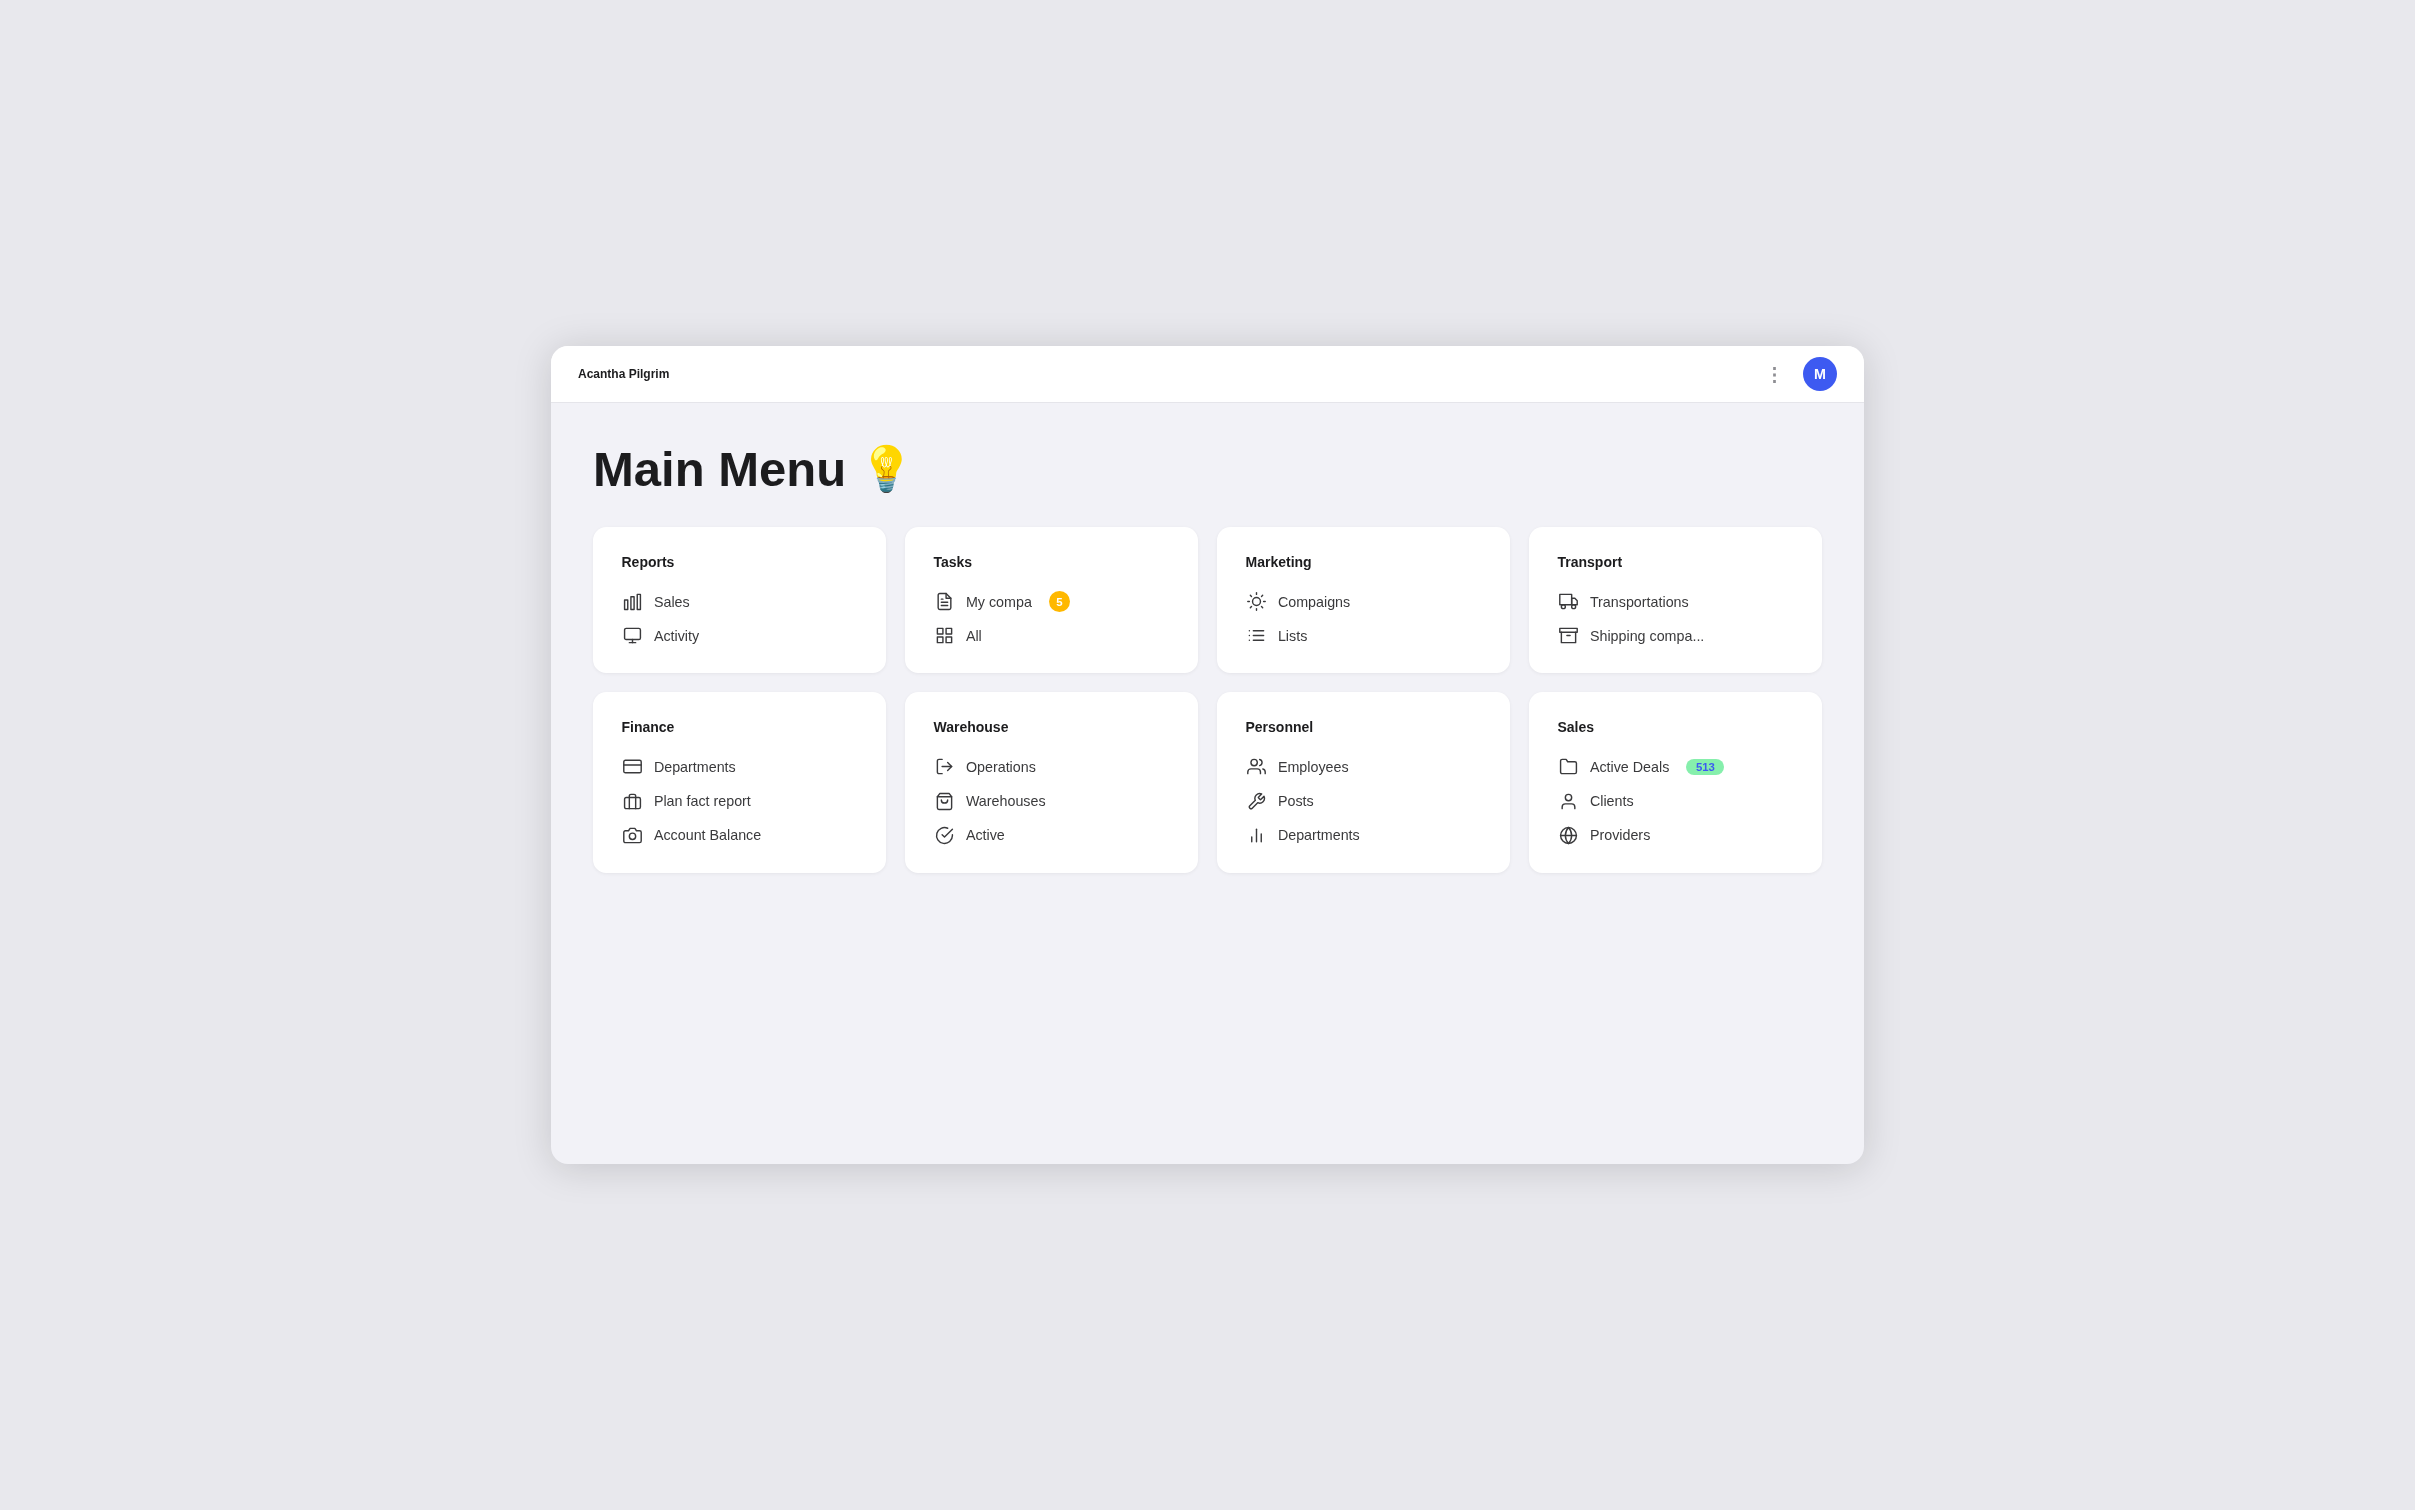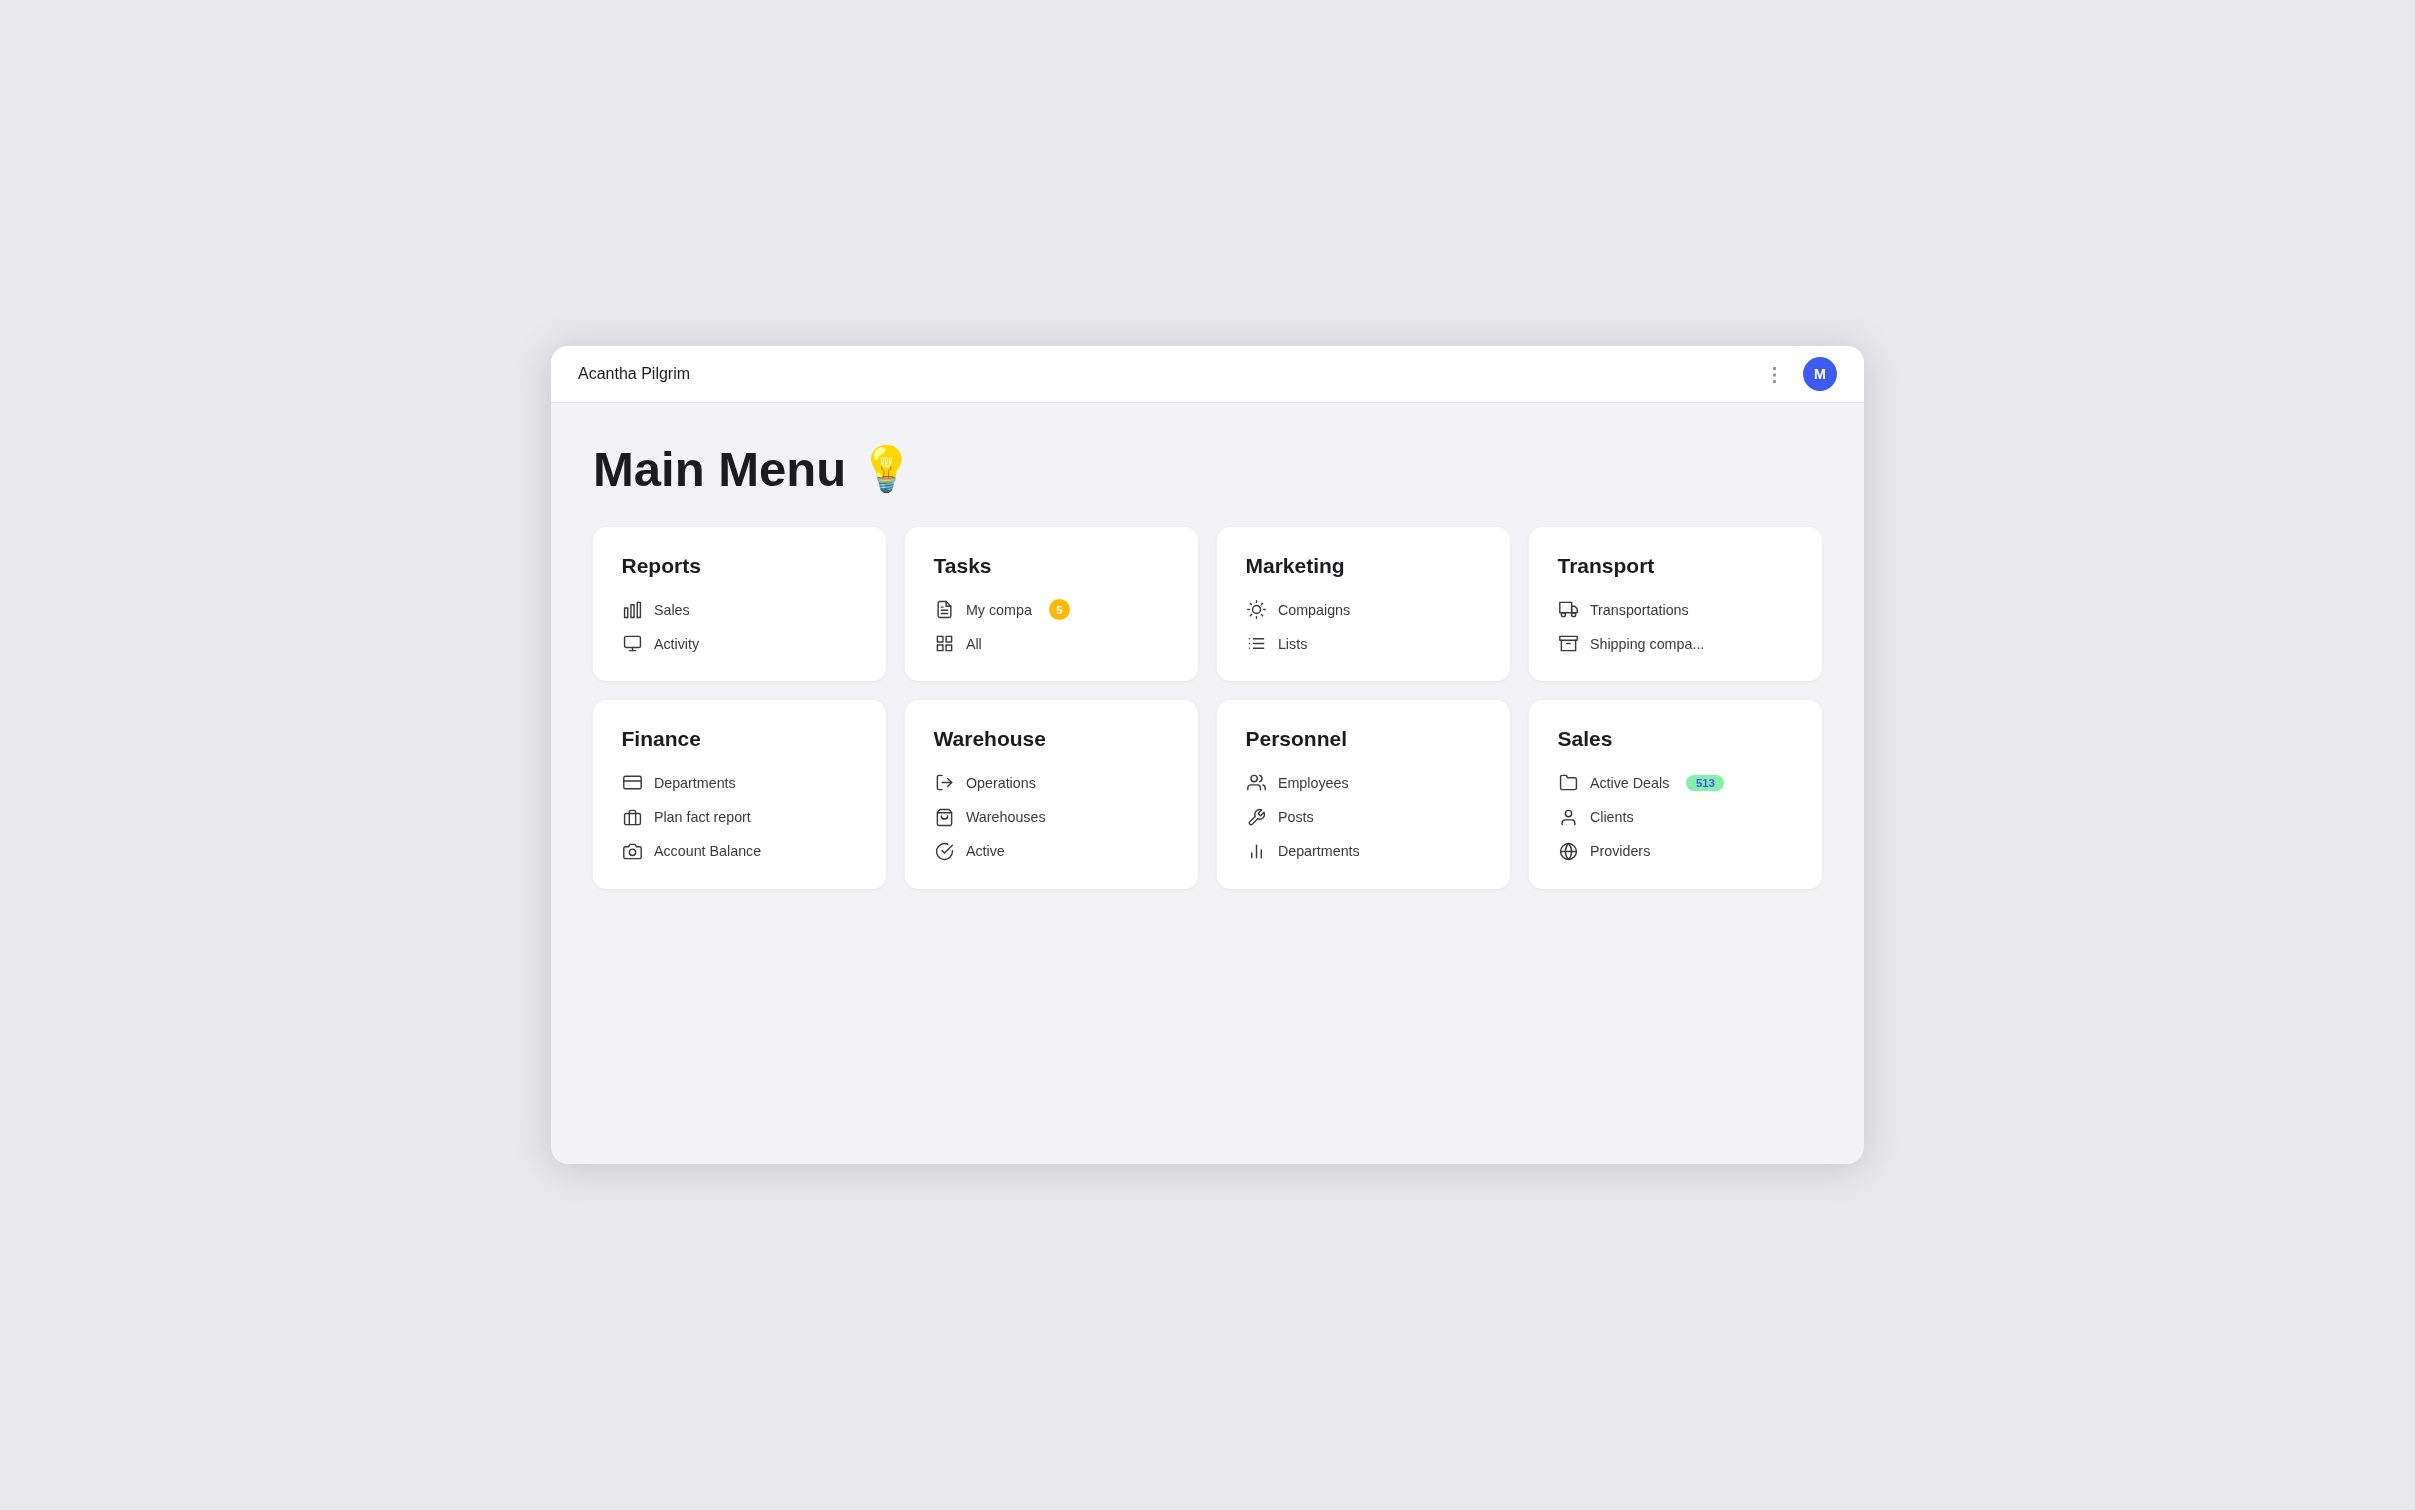--- a/index.html
+++ b/index.html
@@ -24,22 +24,22 @@
     .header {
       background: #fff;
       border-bottom: 1px solid #e5e5ea;
       display: flex;
       align-items: center;
       justify-content: space-between;
       padding: 13.3px 27px;
       height: 57px;
     }
     .header-title {
-      font-size: 16px;
-      font-weight: 400;
+      font-size: 12px;
+      font-weight: 700;
       color: #1c1c1e;
     }
     .header-right {
       display: flex;
       align-items: center;
       gap: 17px;
     }
     .more-icon {
       color: #8e8e93;
       font-size: 19px;
@@ -82,21 +82,21 @@
     }
     .card {
       background: #fff;
       border-radius: 13.3px;
       padding: 27px 28.5px;
       box-shadow: 0 1px 3.8px rgba(0,0,0,0.06);
       cursor: pointer;
       transition: box-shadow 0.2s;
     }
     .card-title {
-      font-size: 21px;
+      font-size: 14px;
       font-weight: 700;
       color: #1c1c1e;
       margin-bottom: 21px;
     }
     .card-items {
       display: flex;
       flex-direction: column;
       gap: 13.3px;
     }
     .card-item {

